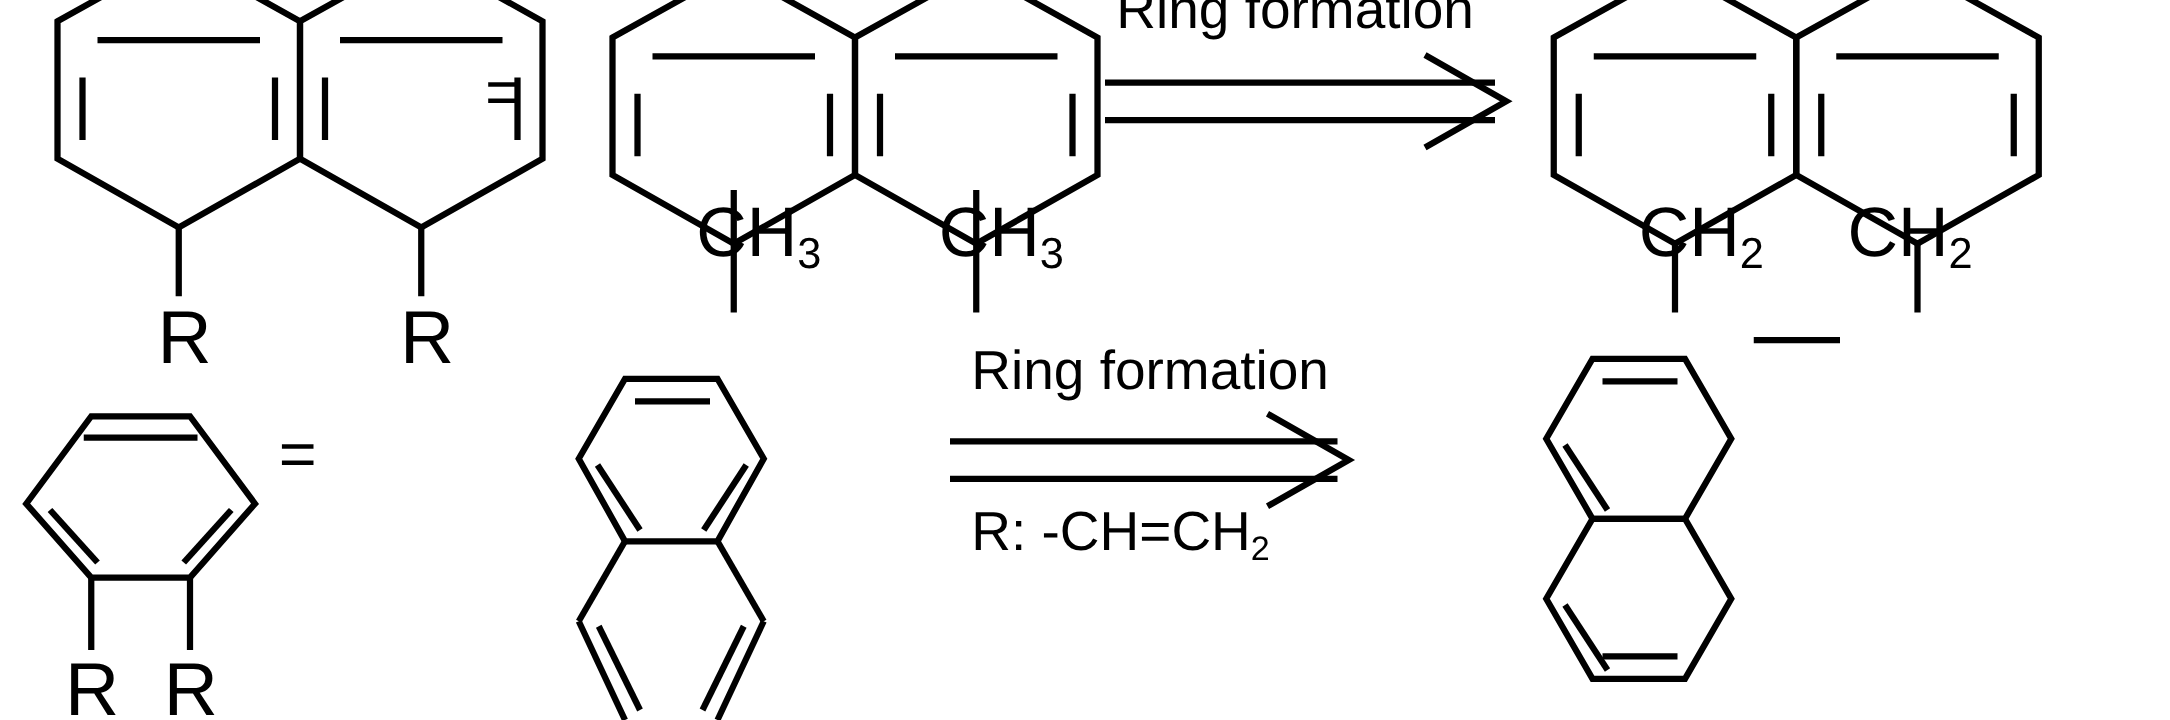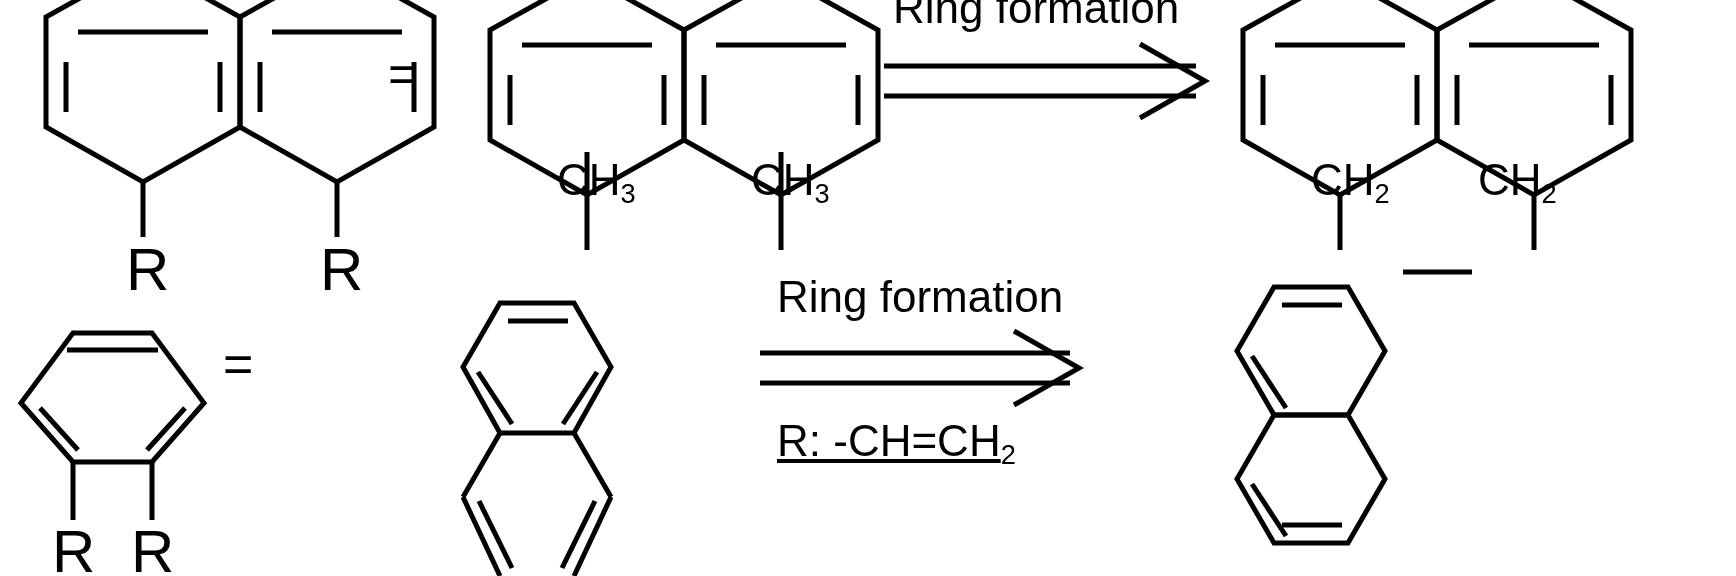--- a/index.html
+++ b/index.html
@@ -27,21 +27,21 @@
   }
   .txt {
     position: absolute;
     white-space: nowrap;
     line-height: 1;
     font-family: "Liberation Sans", sans-serif;
     color: #000000;
   }
   .eq-sign   { font-size: 52px; }
   .r-label   { font-size: 60px; }
-  .formula   { font-size: 44px; }
+  .formula   { font-size: 56px; }
   .cond-text { font-size: 44px; }
   .sub {
     font-size: 0.62em;
     vertical-align: -0.28em;
   }
 </style>
 </head>
 <body>
 
 <div id="scheme">
@@ -173,17 +173,17 @@
   <div class="txt formula" style="left:1478px; top:158px;">
     <span>CH</span><span class="sub">2</span>
   </div>
 
   <div class="txt r-label" style="left:52px; top:522px;">R</div>
   <div class="txt r-label" style="left:131px; top:522px;">R</div>
 
   <div class="txt eq-sign" style="left:223px; top:338px;">=</div>
 
   <div class="txt cond-text" style="left:777px; top:275px;">Ring formation</div>
-  <div class="txt cond-text" style="left:777px; top:419px;text-decoration:underline;">
+  <div class="txt cond-text" style="left:777px; top:404px;">
     <span>R: -CH=CH</span><span class="sub">2</span>
   </div>
 
 </div>
 
 </body></html>

